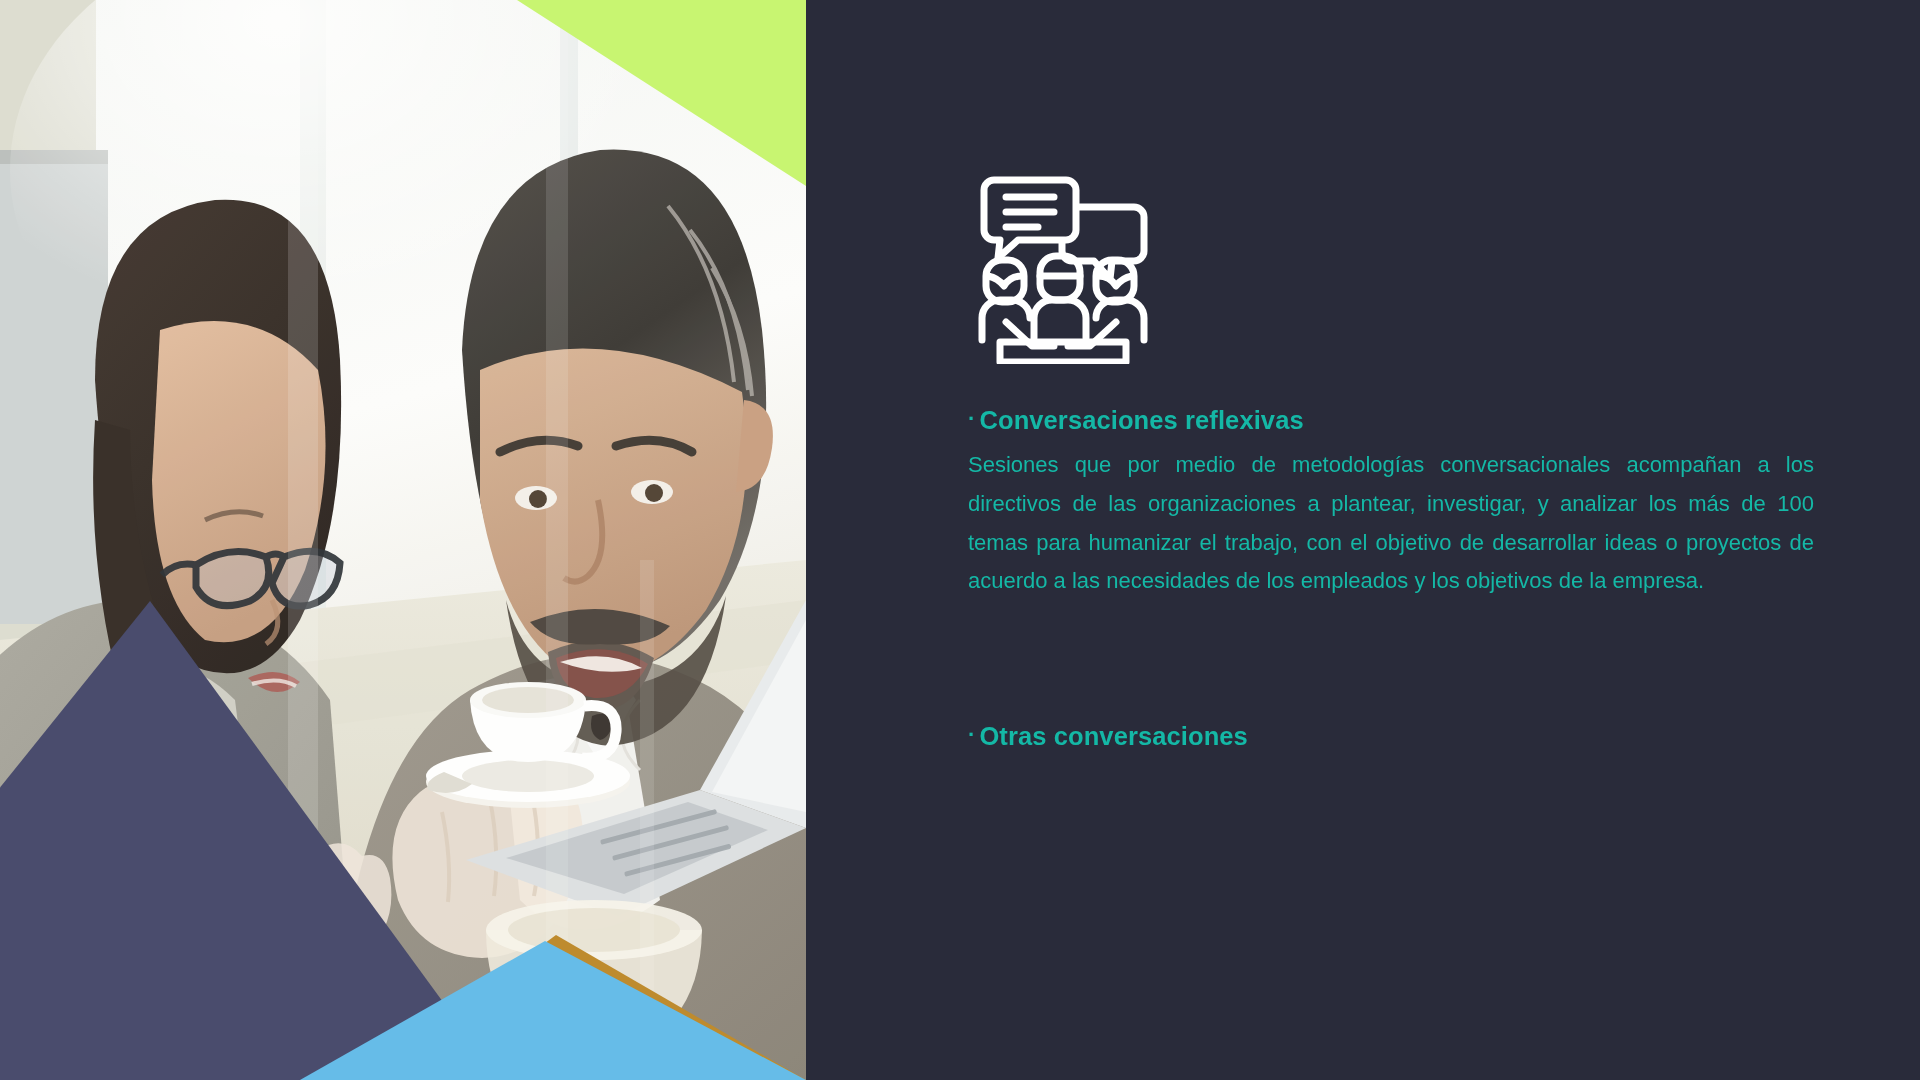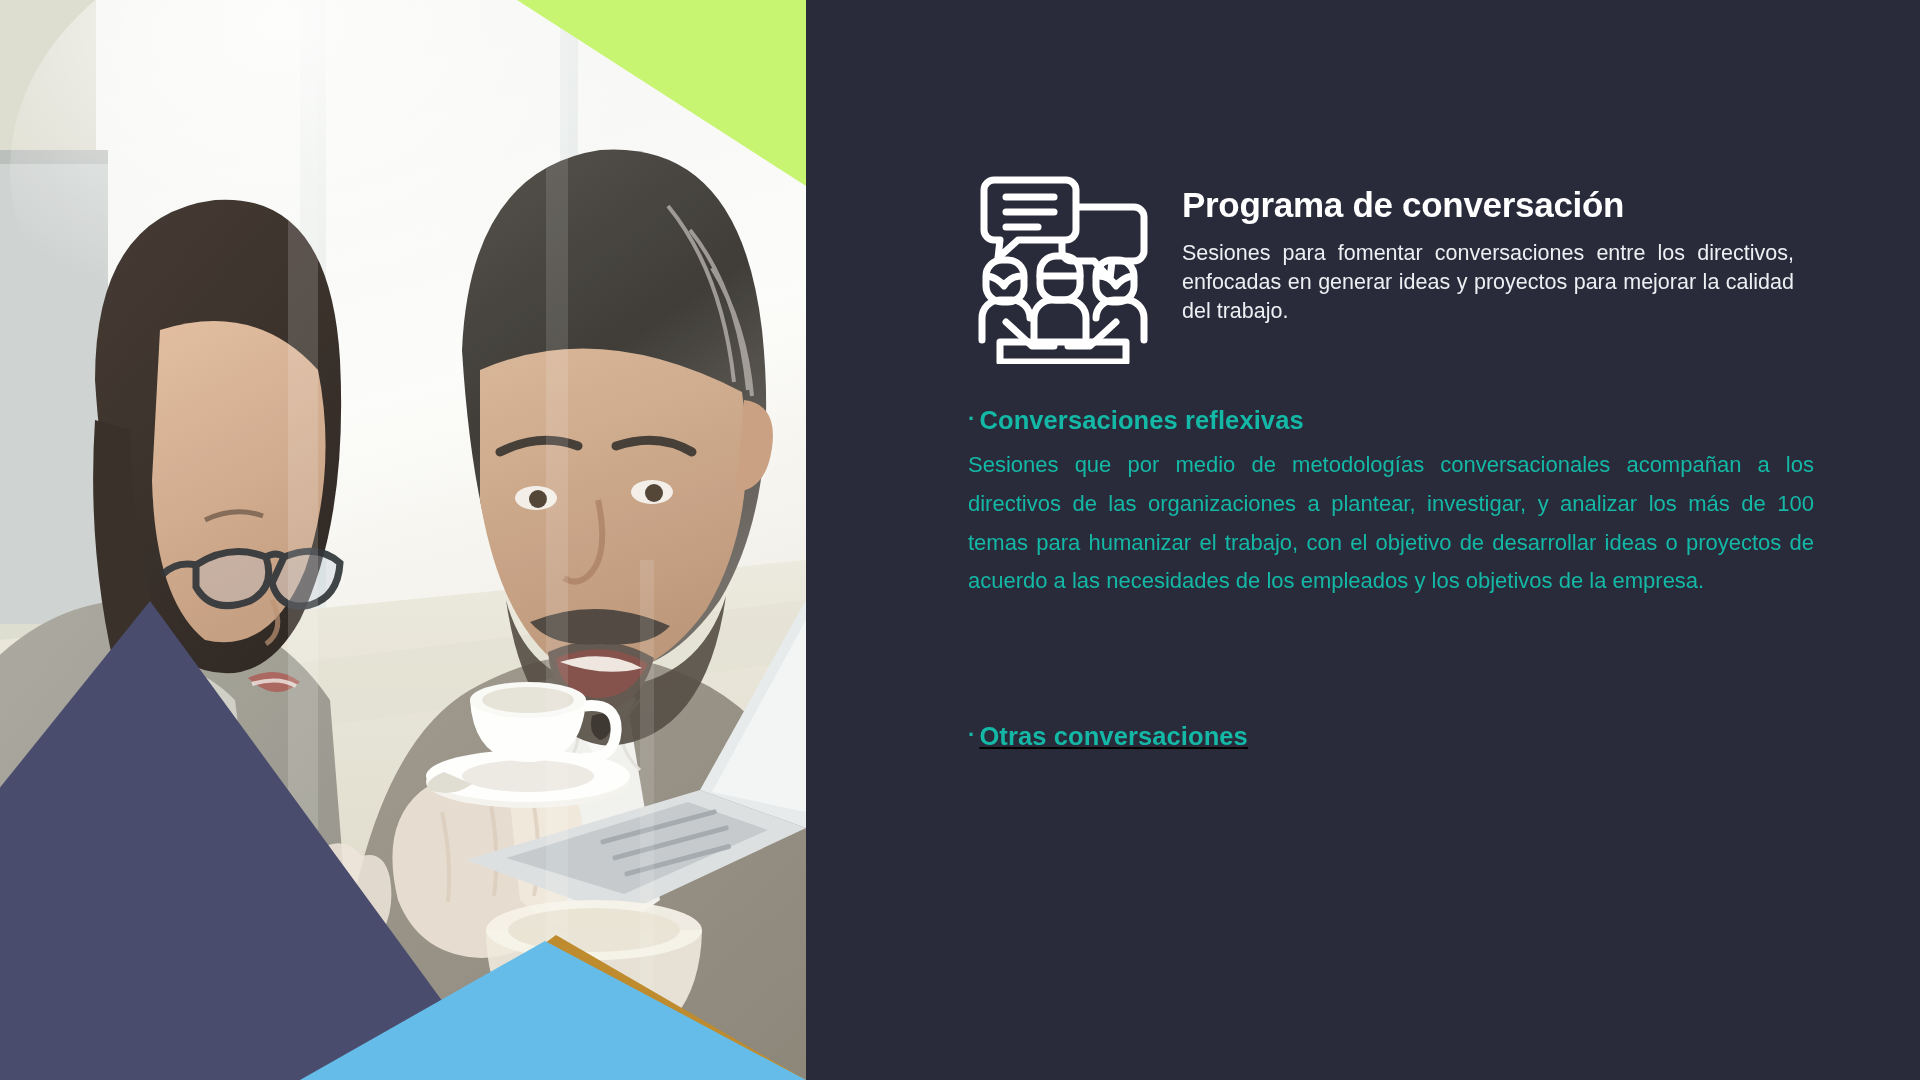--- a/index.html
+++ b/index.html
@@ -64,21 +64,21 @@
     font-size:21.5px;
     line-height:1.37;
     text-align:justify;
     text-align-last:left;
     font-weight:300;
     max-width:612px;
   }
 
   .section { position:absolute; left:162px; width:846px; }
   .section-1 { top:406px; }
-  .section-2 { top:722px;text-decoration:underline; }
+  .section-2 { top:722px; }
 
   .sec-head {
     color:#14b8a6;
     font-size:25.5px;
     font-weight:700;
     letter-spacing:0.1px;
     line-height:1.1;
     margin-bottom:12px;
   }
   .sec-head .dot {
@@ -289,24 +289,20 @@
 
           <path d="M120 104 a16 16 0 0 1 16 -16 h6 a16 16 0 0 1 16 16 v10 a16 16 0 0 1 -16 16 h-6 a16 16 0 0 1 -16 -16 z"></path>
           <path d="M156 104 q-10 2 -16 10 q-6 -10 -18 -10"></path>
           <path d="M168 168 v-22 a18 18 0 0 0 -18 -18 h-12 a18 18 0 0 0 -18 18"></path>
           <path d="M140 150 l-26 24 h-22"></path>
 
           <path d="M24 170 h126 v20 h-126 z"></path>
         </svg>
       </div>
 
-      <div class="head-text">
-        <div class="head-title">Programa de conversación</div>
-        <div class="head-desc">Sesiones para fomentar conversaciones entre los directivos, enfocadas en  generar ideas y proyectos para mejorar la calidad del trabajo.</div>
-      </div>
     </div>
 
     <div class="section section-1">
       <div class="sec-head">
         <span class="dot">·</span><span>Conversaciones reflexivas</span>
       </div>
       <div class="sec-body">Sesiones que por medio de metodologías conversacionales acompañan a los directivos de las organizaciones a plantear, investigar, y analizar los más de 100 temas para humanizar el trabajo, con el objetivo de desarrollar ideas o proyectos de acuerdo a las necesidades de los empleados y los objetivos de la empresa.</div>
     </div>
 
     <div class="section section-2">

